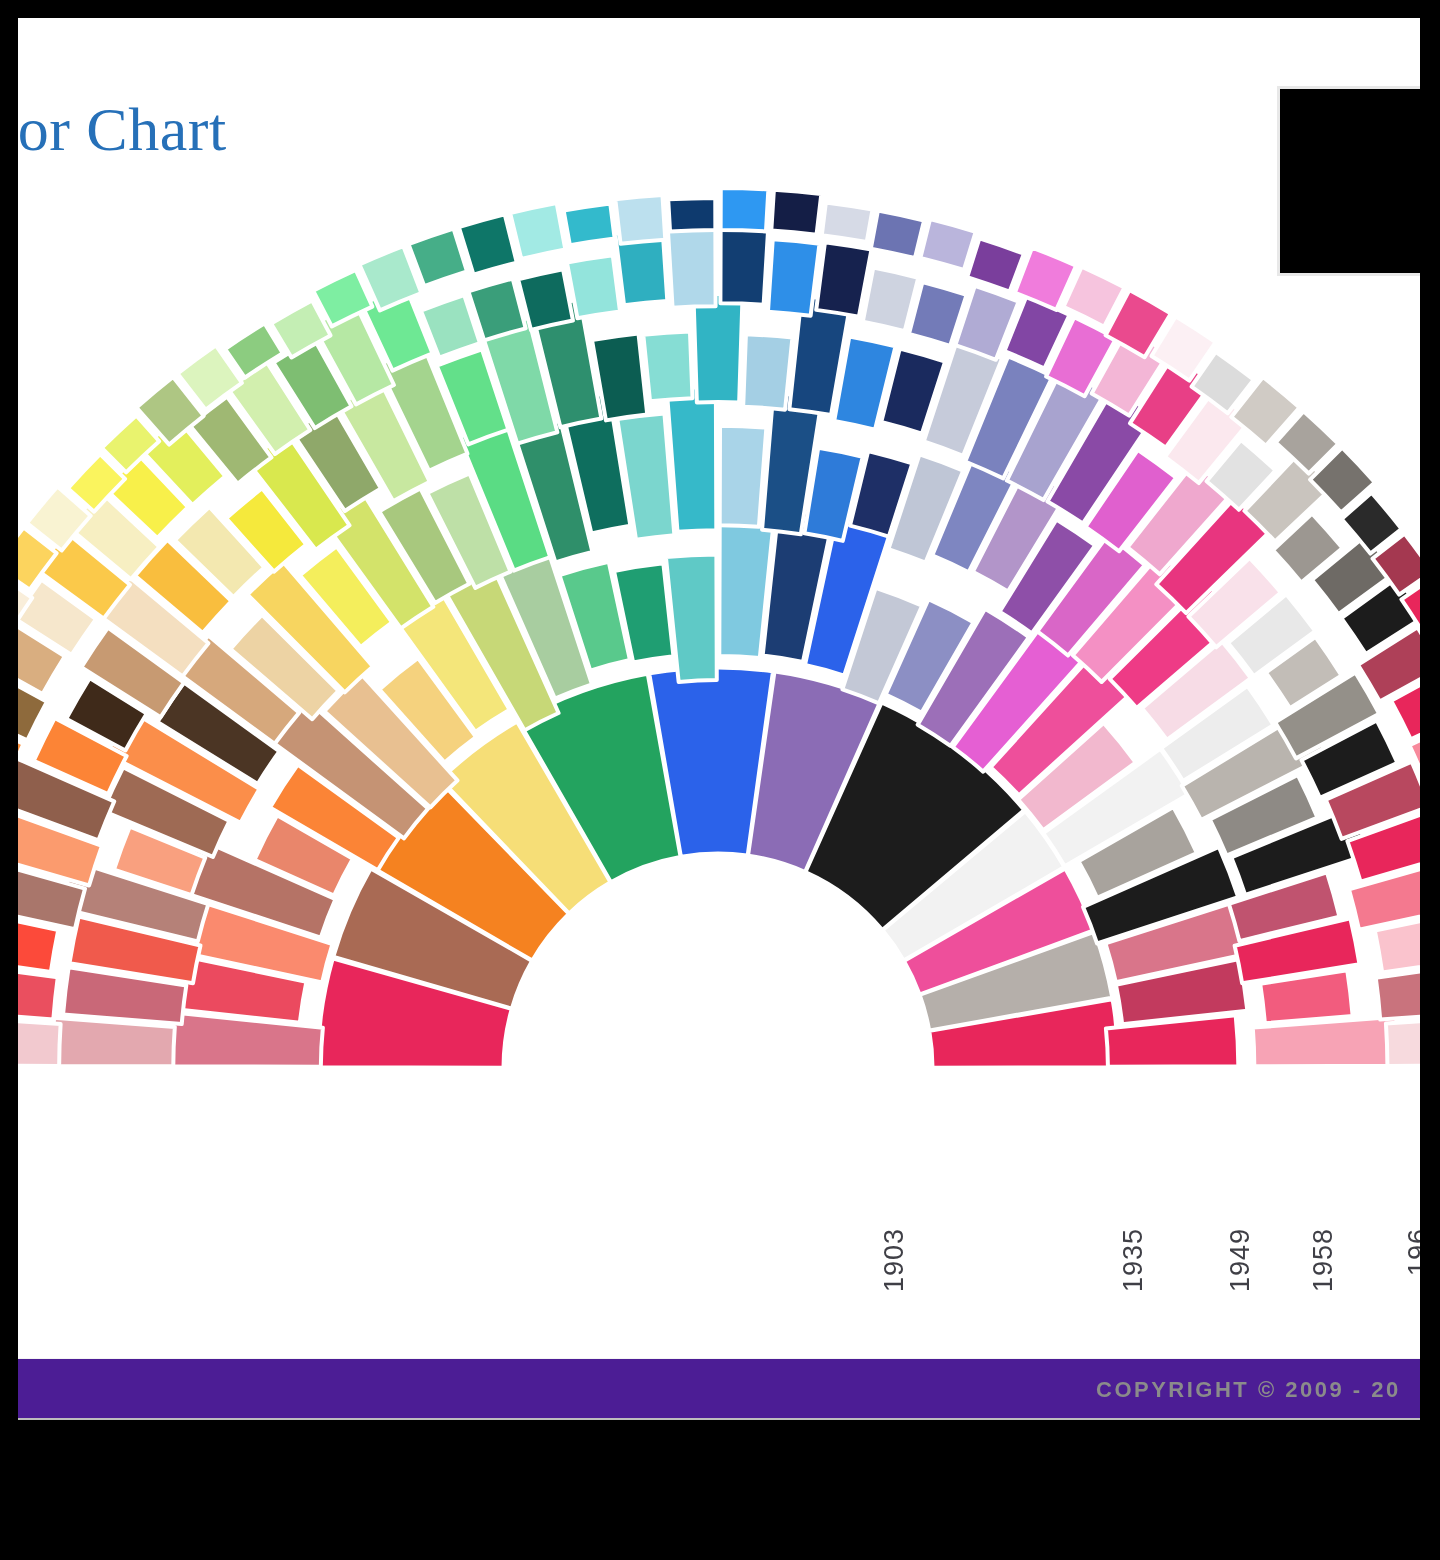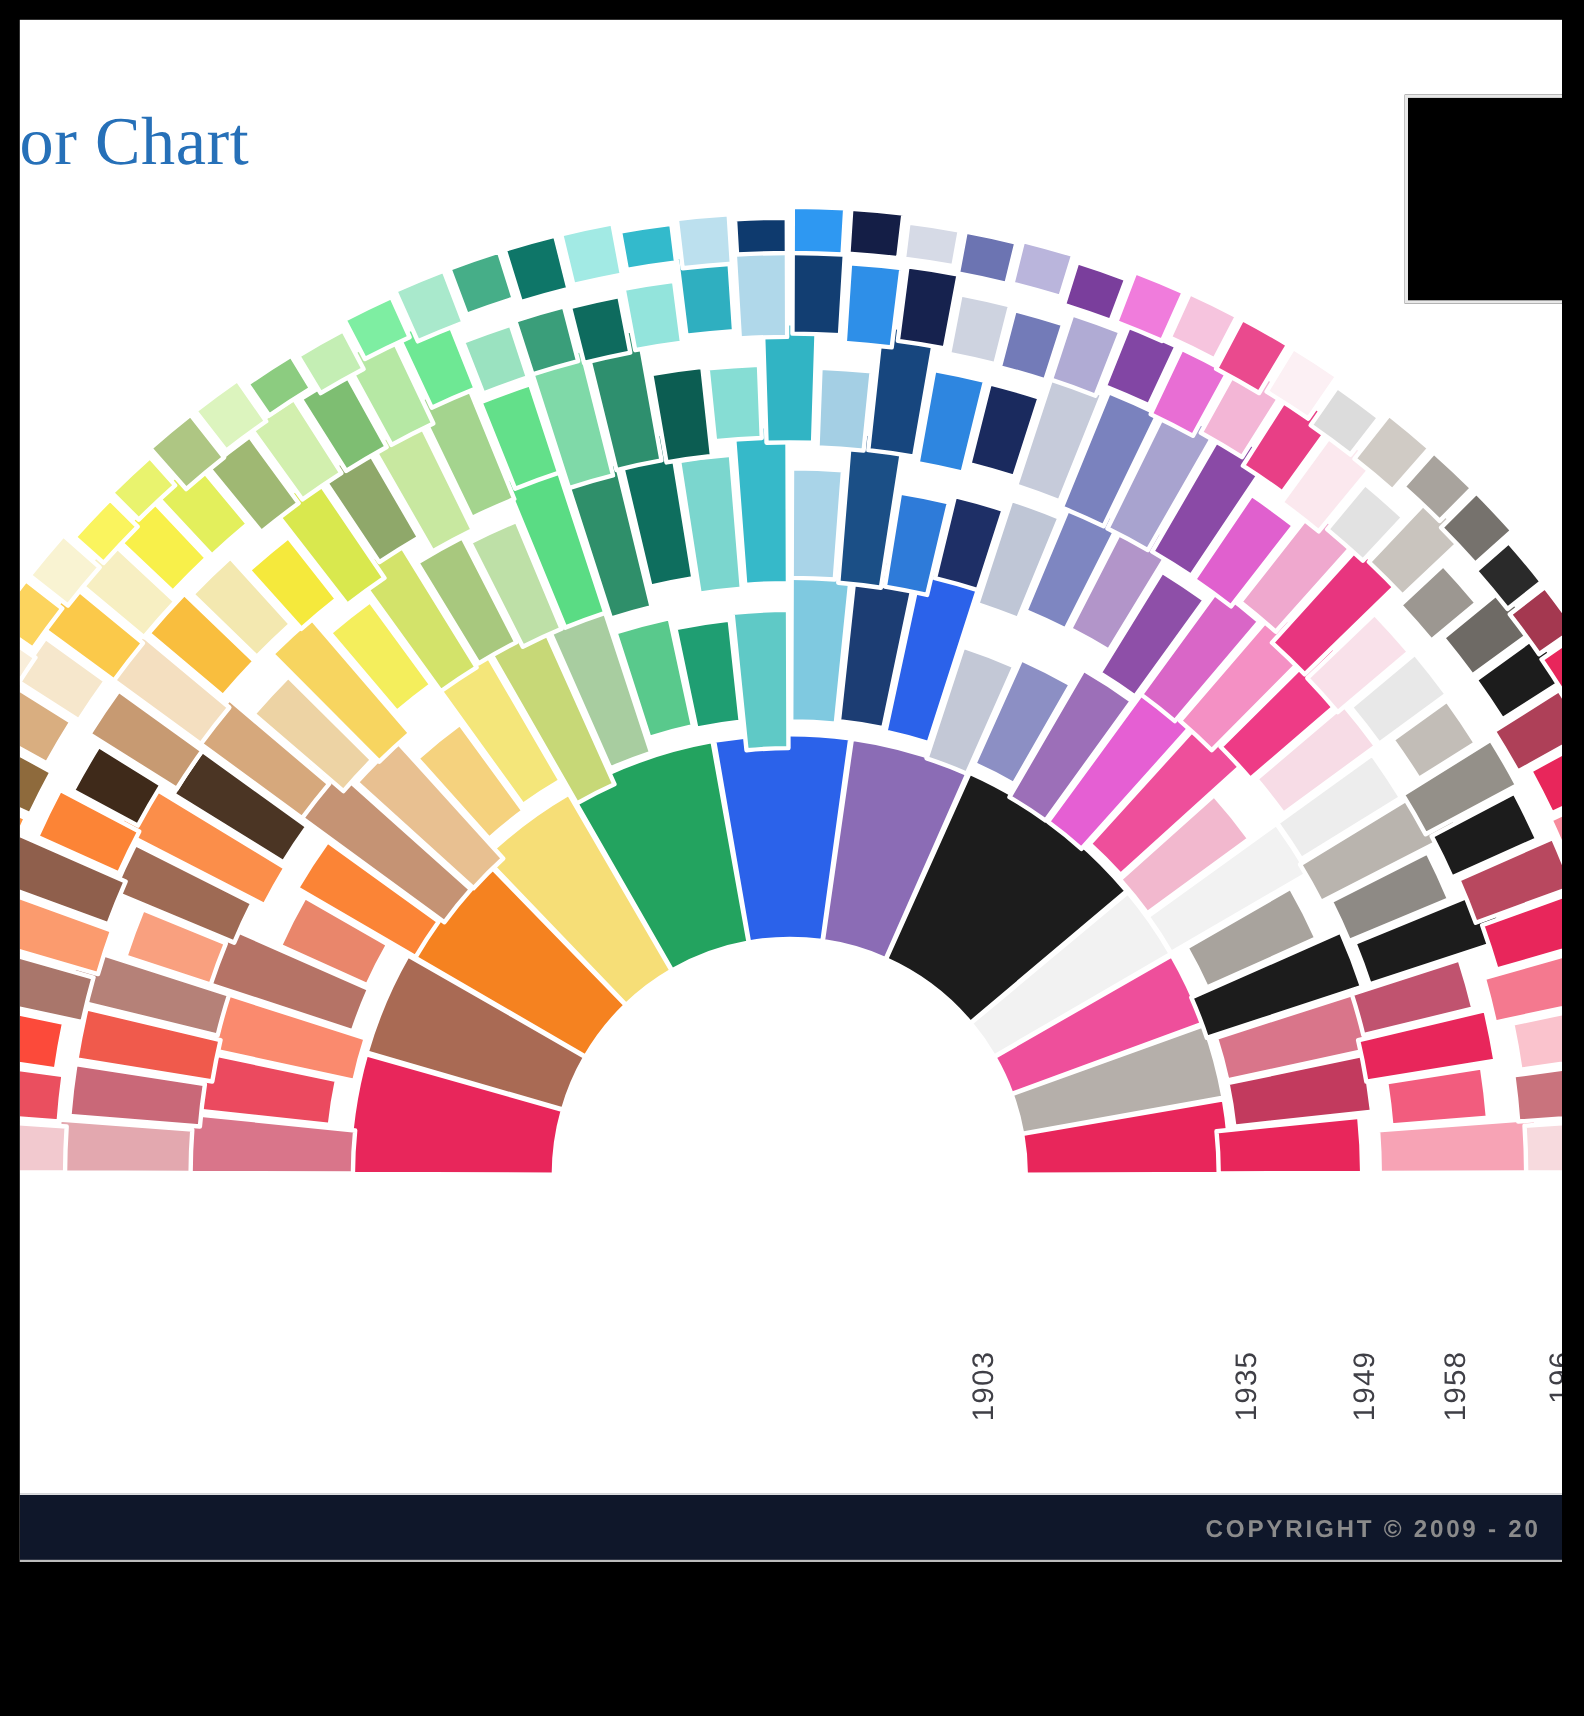--- a/index.html
+++ b/index.html
@@ -86,21 +86,21 @@
     white-space: nowrap;
   }
 
   
   #footer-bar {
     position: absolute;
     left: 0;
     top: 1340px;
     width: 1402px;
     height: 62px;
-    background: #0f172a;
+    background: #4c1d95;
     border-top: 1px solid #f4f4f4;
     border-bottom: 2px solid #bdbdbd;
     box-sizing: border-box;
   }
   #copyright-text {
     position: absolute;
     left: 1078px;
     top: 18px;
     font-size: 22px;
     font-weight: bold;

